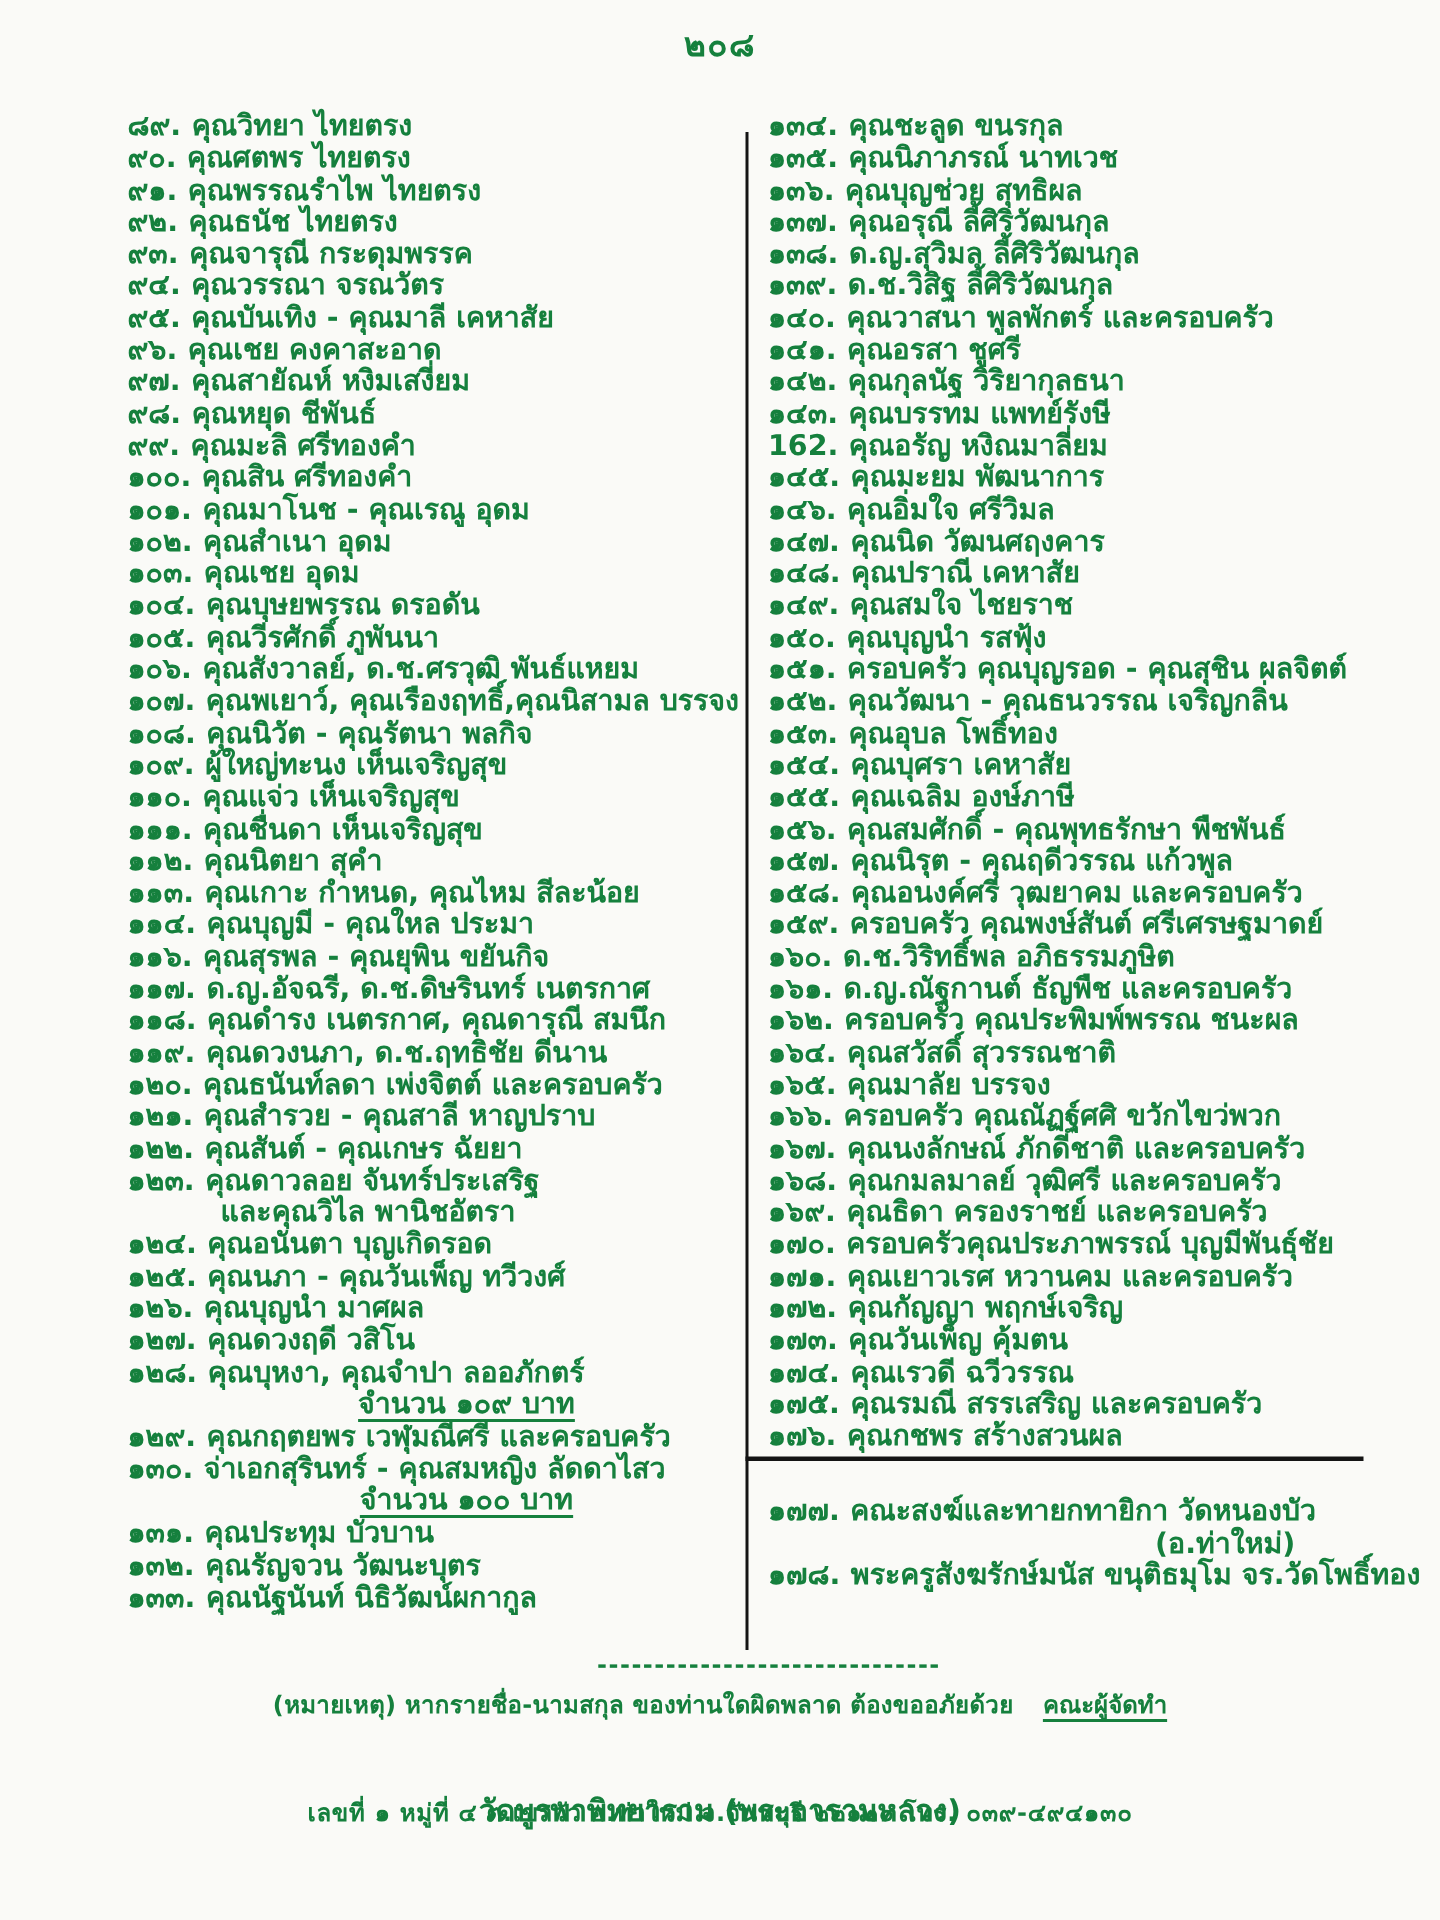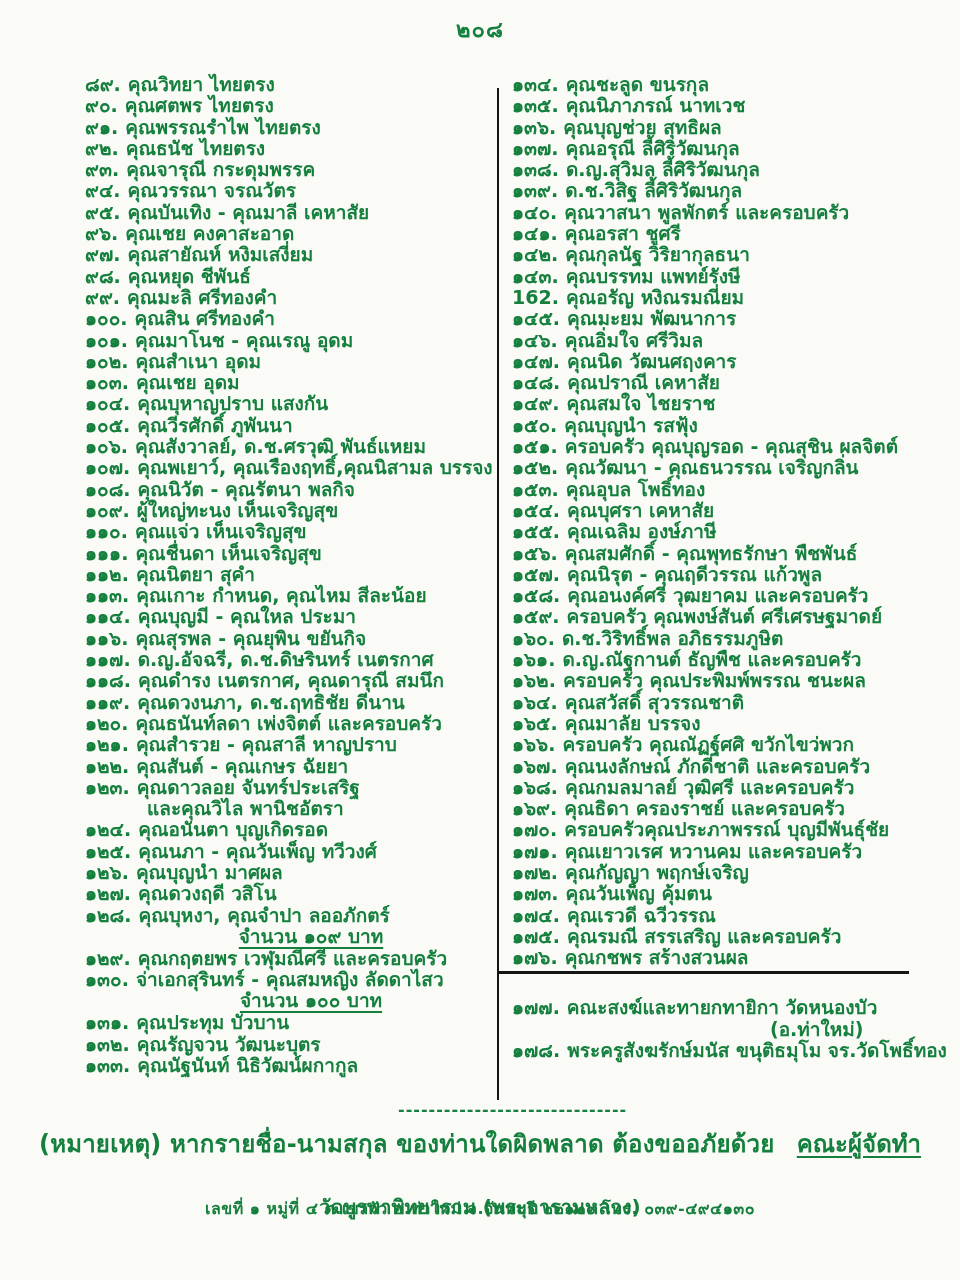--- a/index.html
+++ b/index.html
@@ -42,21 +42,21 @@
   .divider{
     position:absolute;left:497px;top:88px;
     width:2px;height:1012px;background:#141414;
   }
   .dashes{
     position:absolute;left:398px;top:1100px;
     font-size:16px;font-weight:700;letter-spacing:1px;
   }
   .footer-note{
     position:absolute;top:1124px;left:0;width:100%;
-    text-align:center;font-size:24px;font-weight:700;white-space:nowrap;
+    text-align:center;font-size:16px;font-weight:700;white-space:nowrap;
   }
   .footer-note .ul{
     text-decoration:underline;text-underline-offset:4px;
     text-decoration-thickness:2px;margin-left:14px;
   }
   .footer-note .pre{letter-spacing:.2px;}
   .temple{
     position:absolute;top:1163px;left:0;width:100%;
     text-align:center;font-size:20px;font-weight:700;margin-top:28px;
   }
@@ -82,21 +82,21 @@
       <div class="line"><span class="num">๙๔.</span><span class="txt">คุณวรรณา จรณวัตร</span></div>
       <div class="line"><span class="num">๙๕.</span><span class="txt">คุณบันเทิง - คุณมาลี เคหาสัย</span></div>
       <div class="line"><span class="num">๙๖.</span><span class="txt">คุณเชย คงคาสะอาด</span></div>
       <div class="line"><span class="num">๙๗.</span><span class="txt">คุณสายัณห์ หงิมเสงี่ยม</span></div>
       <div class="line"><span class="num">๙๘.</span><span class="txt">คุณหยุด ชีพันธ์</span></div>
       <div class="line"><span class="num">๙๙.</span><span class="txt">คุณมะลิ ศรีทองคำ</span></div>
       <div class="line"><span class="num">๑๐๐.</span><span class="txt">คุณสิน ศรีทองคำ</span></div>
       <div class="line"><span class="num">๑๐๑.</span><span class="txt">คุณมาโนช - คุณเรณู อุดม</span></div>
       <div class="line"><span class="num">๑๐๒.</span><span class="txt">คุณสำเนา อุดม</span></div>
       <div class="line"><span class="num">๑๐๓.</span><span class="txt">คุณเชย อุดม</span></div>
-      <div class="line"><span class="num">๑๐๔.</span><span class="txt">คุณบุหาญปราบ แสงกัน</span></div>
+      <div class="line"><span class="num">๑๐๔.</span><span class="txt">คุณบุษยพรรณ ดรอดัน</span></div>
       <div class="line"><span class="num">๑๐๕.</span><span class="txt">คุณวีรศักดิ์ ภูพันนา</span></div>
       <div class="line"><span class="num">๑๐๖.</span><span class="txt">คุณสังวาลย์, ด.ช.ศรวุฒิ พันธ์แหยม</span></div>
       <div class="line"><span class="num">๑๐๗.</span><span class="txt">คุณพเยาว์, คุณเรืองฤทธิ์,คุณนิสามล บรรจง</span></div>
       <div class="line"><span class="num">๑๐๘.</span><span class="txt">คุณนิวัต - คุณรัตนา พลกิจ</span></div>
       <div class="line"><span class="num">๑๐๙.</span><span class="txt">ผู้ใหญ่ทะนง เห็นเจริญสุข</span></div>
       <div class="line"><span class="num">๑๑๐.</span><span class="txt">คุณแจ่ว เห็นเจริญสุข</span></div>
       <div class="line"><span class="num">๑๑๑.</span><span class="txt">คุณชื่นดา เห็นเจริญสุข</span></div>
       <div class="line"><span class="num">๑๑๒.</span><span class="txt">คุณนิตยา สุคำ</span></div>
       <div class="line"><span class="num">๑๑๓.</span><span class="txt">คุณเกาะ กำหนด, คุณไหม สีละน้อย</span></div>
       <div class="line"><span class="num">๑๑๔.</span><span class="txt">คุณบุญมี - คุณใหล ประมา</span></div>
@@ -126,21 +126,21 @@
       <div class="line"><span class="num">๑๓๔.</span><span class="txt">คุณชะลูด ขนรกุล</span></div>
       <div class="line"><span class="num">๑๓๕.</span><span class="txt">คุณนิภาภรณ์ นาทเวช</span></div>
       <div class="line"><span class="num">๑๓๖.</span><span class="txt">คุณบุญช่วย สุทธิผล</span></div>
       <div class="line"><span class="num">๑๓๗.</span><span class="txt">คุณอรุณี ลี้ศิริวัฒนกุล</span></div>
       <div class="line"><span class="num">๑๓๘.</span><span class="txt">ด.ญ.สุวิมล ลี้ศิริวัฒนกุล</span></div>
       <div class="line"><span class="num">๑๓๙.</span><span class="txt">ด.ช.วิสิฐ ลี้ศิริวัฒนกุล</span></div>
       <div class="line"><span class="num">๑๔๐.</span><span class="txt">คุณวาสนา พูลพักตร์ และครอบครัว</span></div>
       <div class="line"><span class="num">๑๔๑.</span><span class="txt">คุณอรสา ชูศรี</span></div>
       <div class="line"><span class="num">๑๔๒.</span><span class="txt">คุณกุลนัฐ วิริยากุลธนา</span></div>
       <div class="line"><span class="num">๑๔๓.</span><span class="txt">คุณบรรทม แพทย์รังษี</span></div>
-      <div class="line"><span class="num">162.</span><span class="txt">คุณอรัญ หงิณรมณี่ยม</span></div>
+      <div class="line"><span class="num">162.</span><span class="txt">คุณอรัญ หงิณมาลี่ยม</span></div>
       <div class="line"><span class="num">๑๔๕.</span><span class="txt">คุณมะยม พัฒนาการ</span></div>
       <div class="line"><span class="num">๑๔๖.</span><span class="txt">คุณอิ่มใจ ศรีวิมล</span></div>
       <div class="line"><span class="num">๑๔๗.</span><span class="txt">คุณนิด วัฒนศฤงคาร</span></div>
       <div class="line"><span class="num">๑๔๘.</span><span class="txt">คุณปราณี เคหาสัย</span></div>
       <div class="line"><span class="num">๑๔๙.</span><span class="txt">คุณสมใจ ไชยราช</span></div>
       <div class="line"><span class="num">๑๕๐.</span><span class="txt">คุณบุญนำ รสฟุ้ง</span></div>
       <div class="line"><span class="num">๑๕๑.</span><span class="txt">ครอบครัว คุณบุญรอด - คุณสุชิน ผลจิตต์</span></div>
       <div class="line"><span class="num">๑๕๒.</span><span class="txt">คุณวัฒนา - คุณธนวรรณ เจริญกลิ่น</span></div>
       <div class="line"><span class="num">๑๕๓.</span><span class="txt">คุณอุบล โพธิ์ทอง</span></div>
       <div class="line"><span class="num">๑๕๔.</span><span class="txt">คุณบุศรา เคหาสัย</span></div>

